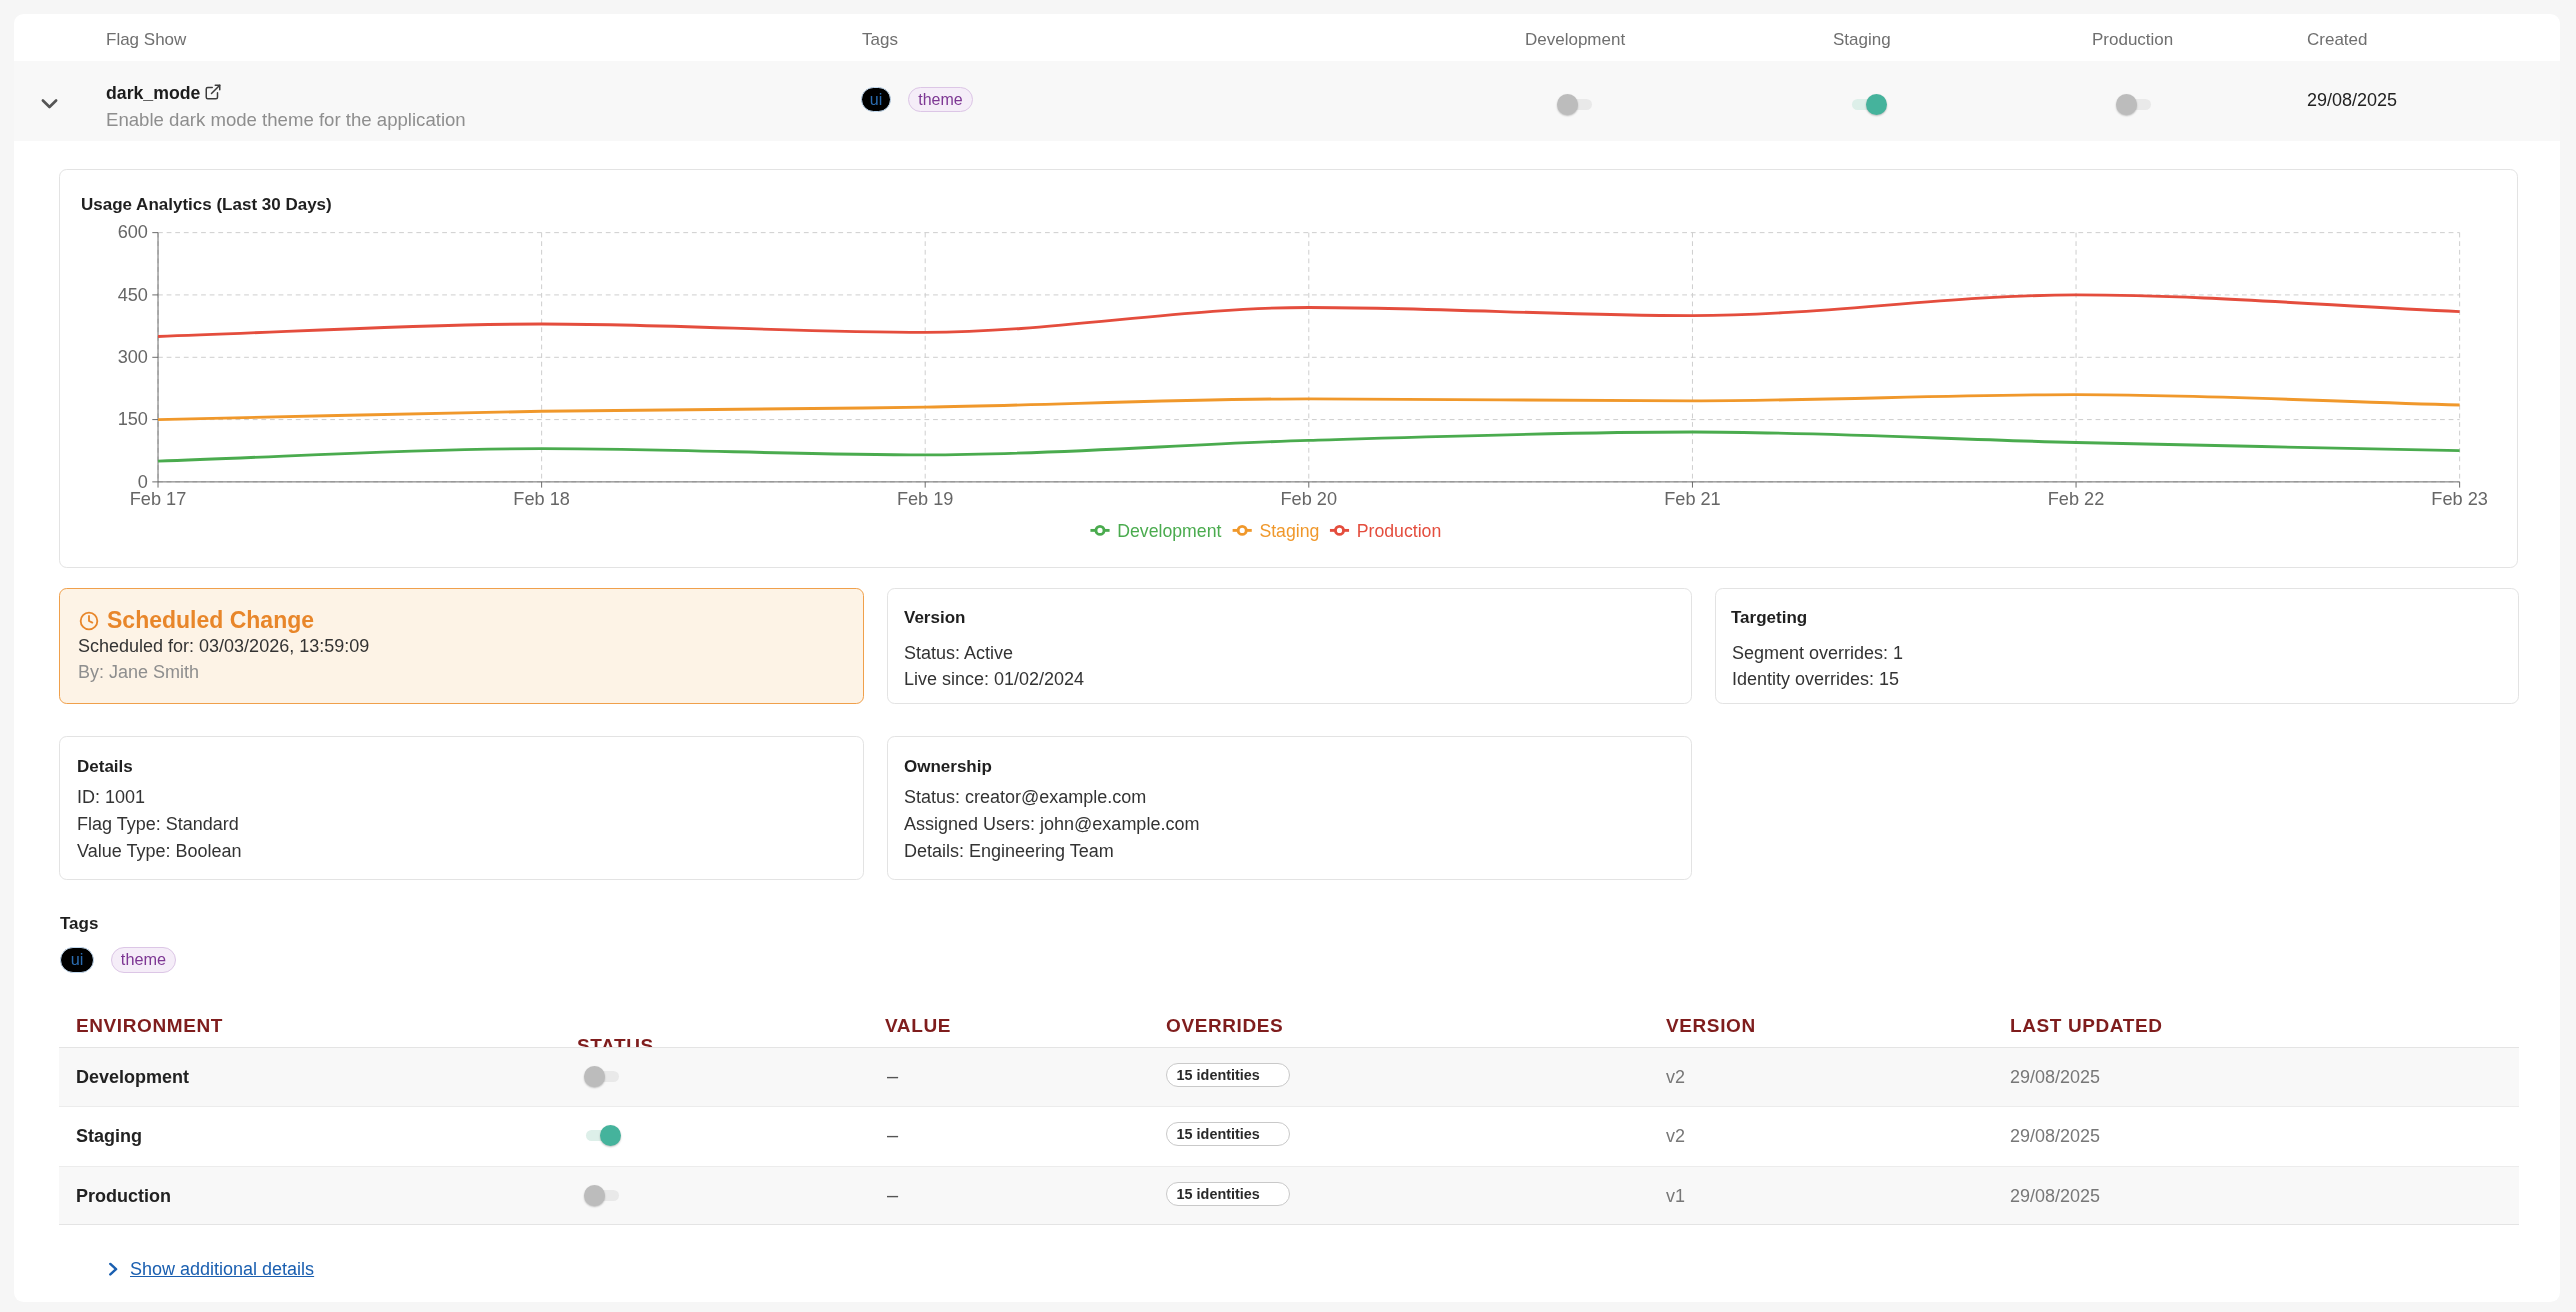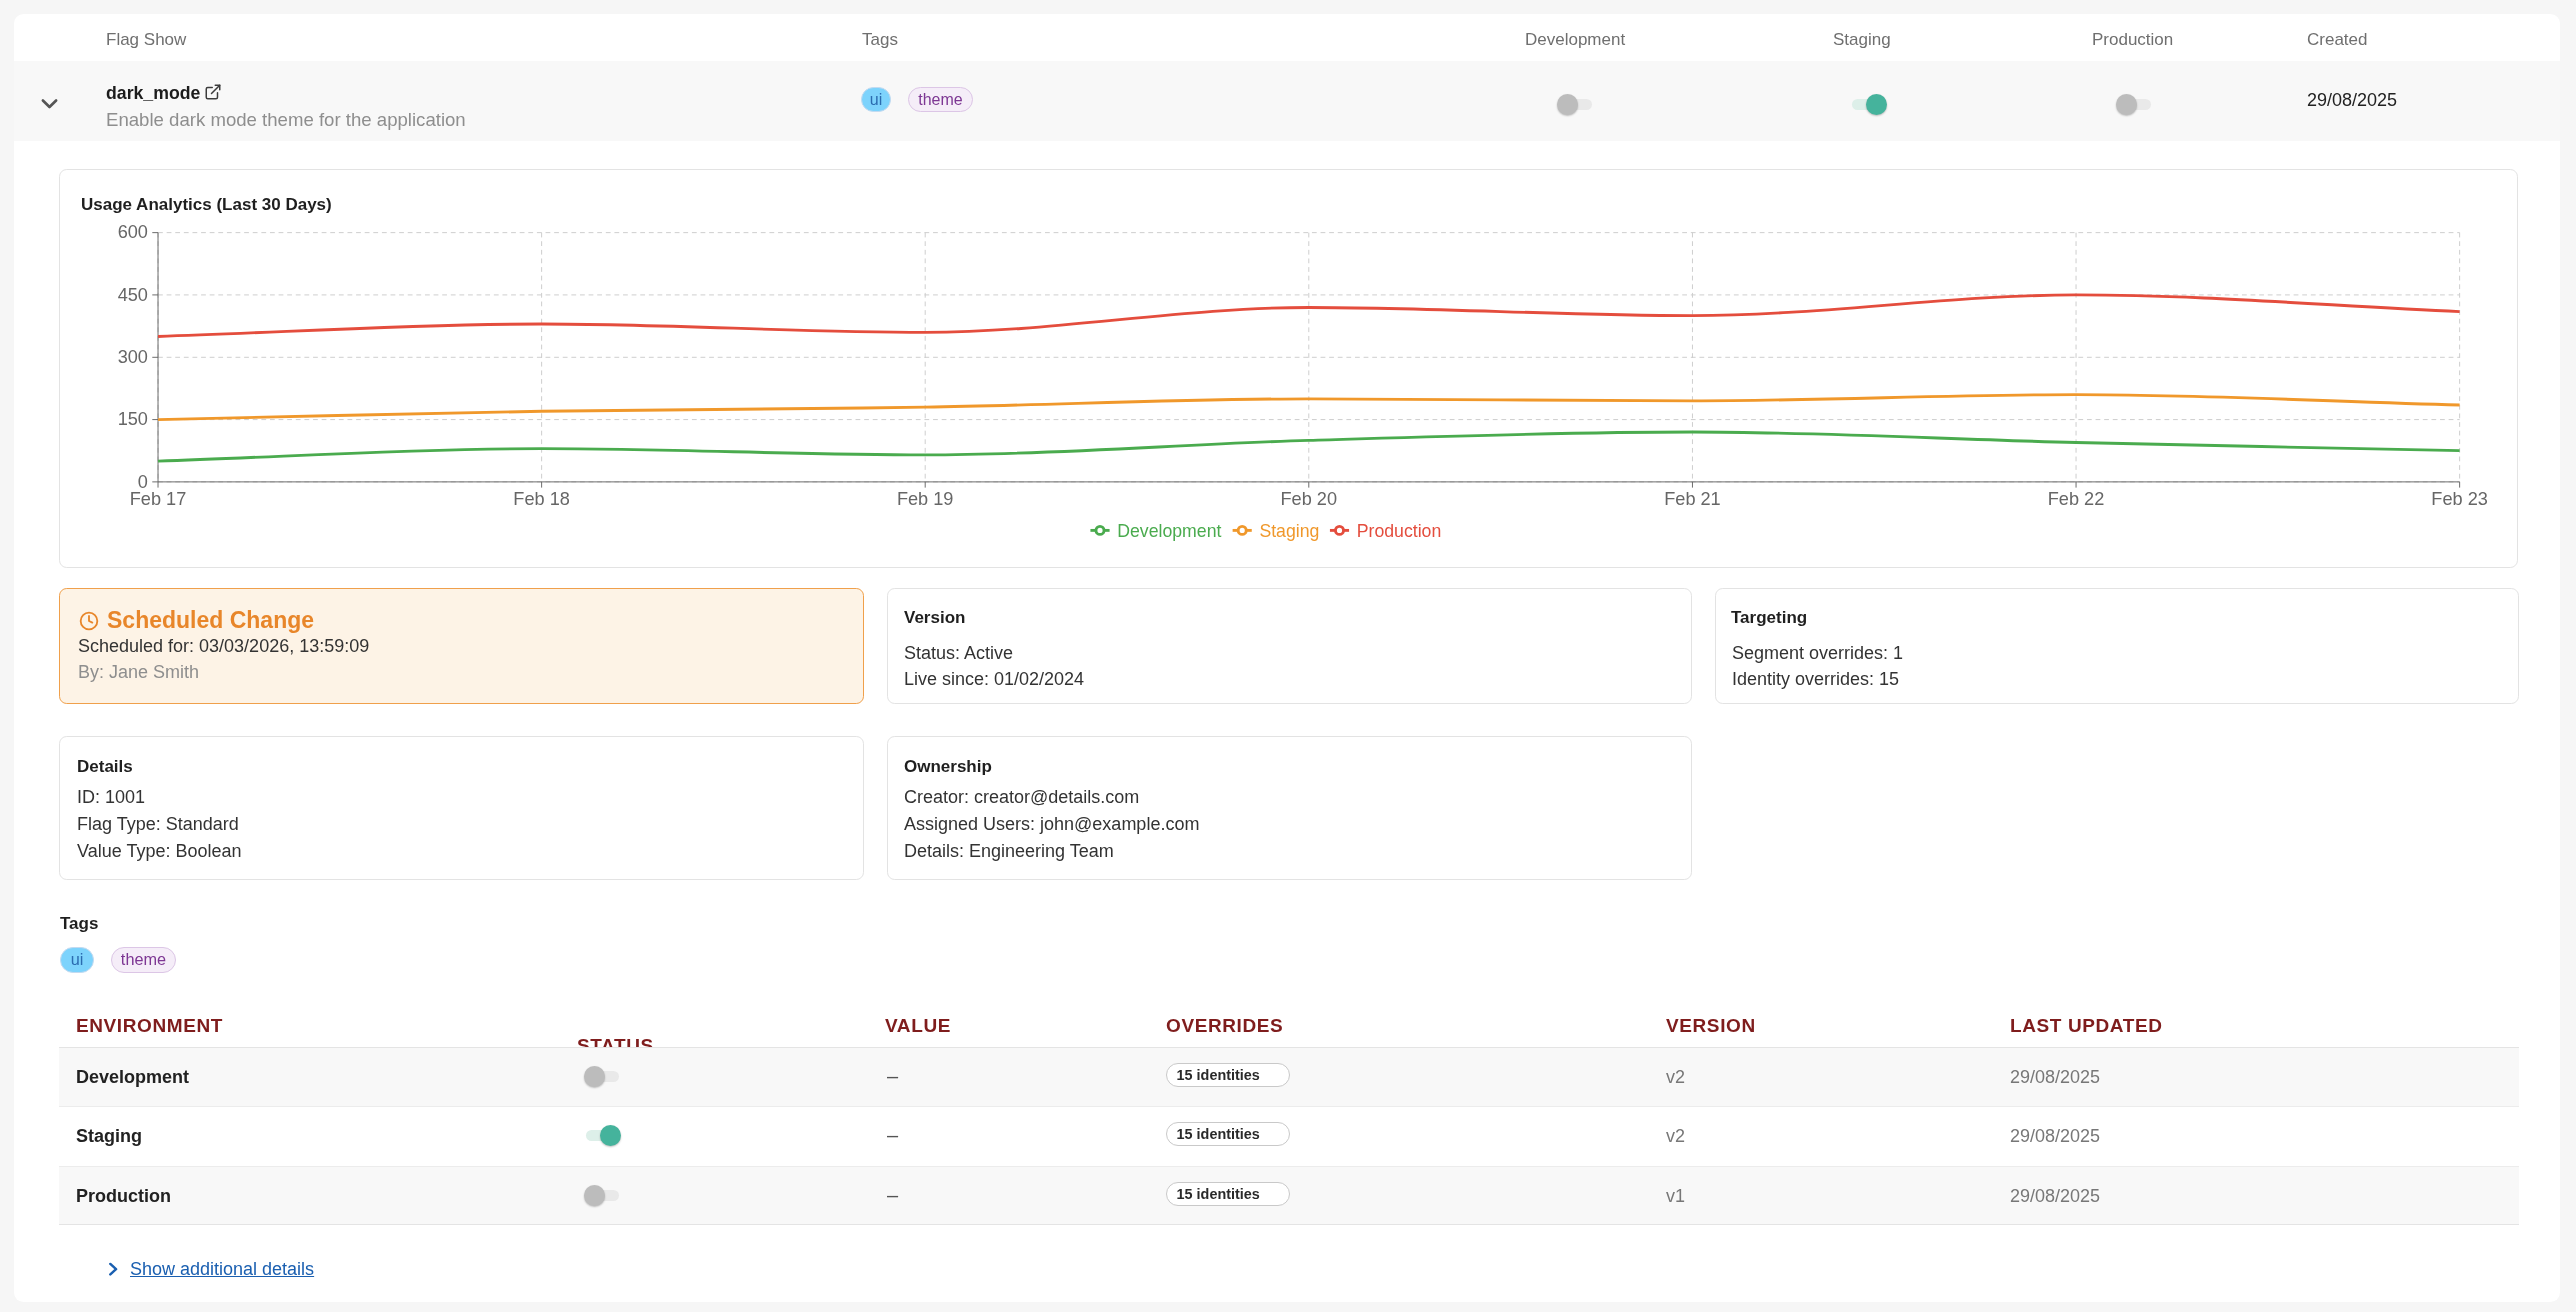--- a/index.html
+++ b/index.html
@@ -5,21 +5,21 @@
 * { margin:0; padding:0; box-sizing:border-box; }
 html,body { width:2576px; height:1313px; background:#f6f6f6; font-family:"Liberation Sans", sans-serif; }
 .panel { position:absolute; left:14.4px; top:14.4px; width:2546px; height:1288px; background:#fff; border-radius:9.6px; }
 .abs { position:absolute; }
 .hdr { font-size:17px; color:#6f6f6f; line-height:18px; }
 .card { position:absolute; background:#fff; border:1px solid #e3e3e3; border-radius:7.7px; }
 .ctitle { font-weight:bold; font-size:17px; color:#1f1f1f; line-height:19px; }
 .cline { font-size:18px; color:#333; line-height:18px; }
 .gray { color:#8e8e8e; }
 .pill { position:absolute; border-radius:13.4px; font-size:16px; line-height:15.3px; display:flex; align-items:center; justify-content:center; }
-.pill.ui { background:#7dd3fc; color:#2b6cb0; border:1px solid #c3daf0; }
+.pill.ui { background:#000000; color:#2b6cb0; border:1px solid #c3daf0; }
 .pill.theme { background:#f5edf8; color:#7d3693; border:1px solid #dcc6e6; }
 
 .tog { position:absolute; width:37px; height:21px; }
 .tog .track { position:absolute; left:1.9px; right:1.9px; top:4.8px; height:11.5px; border-radius:5.7px; background:#e9e9e9; }
 .tog .knob { position:absolute; top:0; width:21px; height:21px; border-radius:50%; background:#bcbcbc; box-shadow:0 1px 1.9px rgba(0,0,0,.25); }
 .tog.off .knob { left:0; }
 .tog.on .track { background:#ddefe9; }
 .tog.on .knob { right:0; background:#45b39c; }
 .idpill { width:124px; height:24px; background:#fff; border:1px solid #c9c9c9; border-radius:12.4px; font-size:14.4px; font-weight:bold; color:#2a2a2a; line-height:22px; padding-left:9.6px; }
 .thead { font-size:19px; font-weight:bold; color:#7f1d1d; letter-spacing:0.6px; line-height:14.4px; }
@@ -166,21 +166,21 @@
 <div class="abs cline" style="left:1732px; top:670px;">Identity overrides: 15</div>
 
 <div class="card" style="left:59px; top:736px; width:805px; height:144px;"></div>
 <div class="abs ctitle" style="left:77px; top:757px;">Details</div>
 <div class="abs cline" style="left:77px; top:788px;">ID: 1001</div>
 <div class="abs cline" style="left:77px; top:815px;">Flag Type: Standard</div>
 <div class="abs cline" style="left:77px; top:842px;text-align:right;">Value Type: Boolean</div>
 
 <div class="card" style="left:887px; top:736px; width:805px; height:144px;"></div>
 <div class="abs ctitle" style="left:904px; top:757px;">Ownership</div>
-<div class="abs cline" style="left:904px; top:788px;">Creator: creator@details.com</div>
+<div class="abs cline" style="left:904px; top:788px;">Status: creator@example.com</div>
 <div class="abs cline" style="left:904px; top:815px;">Assigned Users: john@example.com</div>
 <div class="abs cline" style="left:904px; top:842px;">Details: Engineering Team</div>
 
 <div class="abs" style="left:60px; top:914px; font-size:17px; font-weight:bold; color:#1f1f1f; line-height:19px;">Tags</div>
 <div class="pill ui" style="left:60px; top:947px; width:34px; height:26px; font-size:16.3px;">ui</div>
 <div class="pill theme" style="left:111px; top:947px; width:65px; height:26px; font-size:16.3px;">theme</div>
 
 <div class="abs thead" style="left:76px; top:1019px;">ENVIRONMENT</div>
 <div class="abs thead" style="left:577px; top:1019px;margin-top:20px;">STATUS</div>
 <div class="abs thead" style="left:885px; top:1019px;">VALUE</div>

